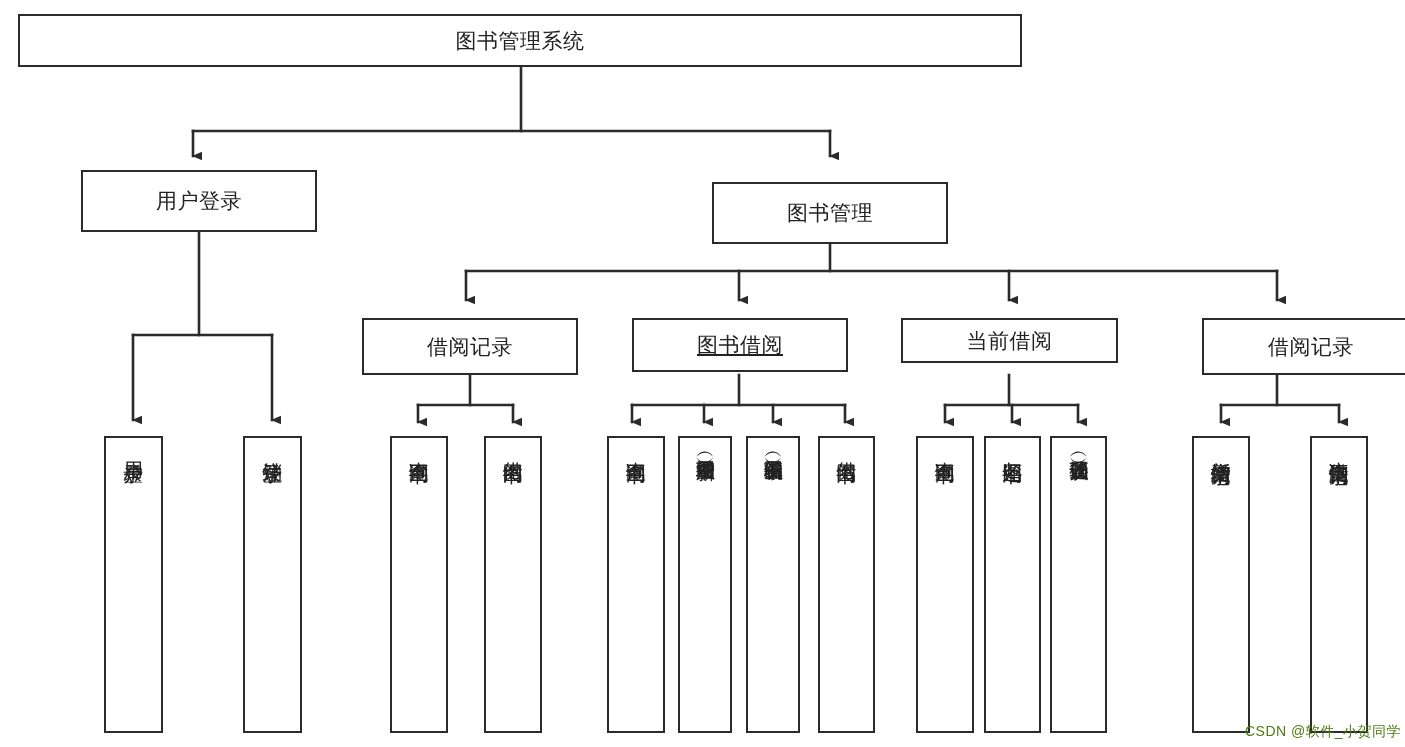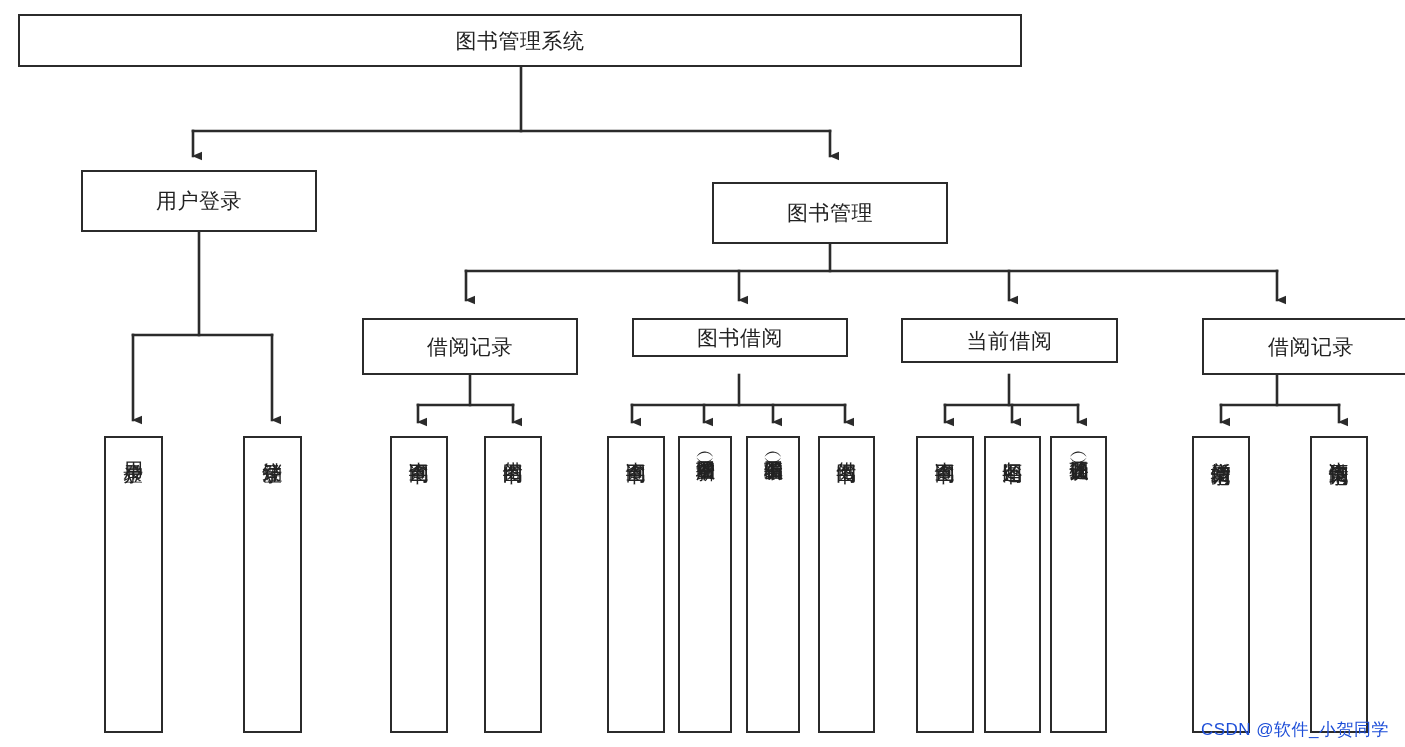--- a/index.html
+++ b/index.html
@@ -57,24 +57,24 @@
     letter-spacing: 1px;
     white-space: nowrap;
   }
   .node-label-v.tight {
     font-size: 19px;
     letter-spacing: 0px;
     line-height: 1.1;
   }
   #watermark {
     position: absolute;
-    right: 16px;
+    right: 4px;
     bottom: 6px;
-    font-size: 17px;
-    color: #1d4ed8;
+    font-size: 14px;
+    color: #4d7c0f;
     letter-spacing: 0.5px;
     white-space: nowrap;
     pointer-events: none;
   }
 </style>
 </head>
 <body>
 
 <div id="diagram-root">
 
@@ -139,21 +139,21 @@
   </div>
 
   <div class="node-box" style="left:712px; top:182px; width:236px; height:62px;">
     <span class="node-label-h">图书管理</span>
   </div>
 
   <div class="node-box" style="left:362px; top:318px; width:216px; height:57px;">
     <span class="node-label-h">借阅记录</span>
   </div>
 
-  <div class="node-box" style="left:632px; top:318px; width:216px; height:39px;">
+  <div class="node-box" style="left:632px; top:318px; width:216px; height:54px;text-decoration:underline;">
     <span class="node-label-h">图书借阅</span>
   </div>
 
   <div class="node-box" style="left:901px; top:318px; width:217px; height:45px;">
     <span class="node-label-h">当前借阅</span>
   </div>
 
   <div class="node-box" style="left:1202px; top:318px; width:218px; height:57px;">
     <span class="node-label-h">借阅记录</span>
   </div>

